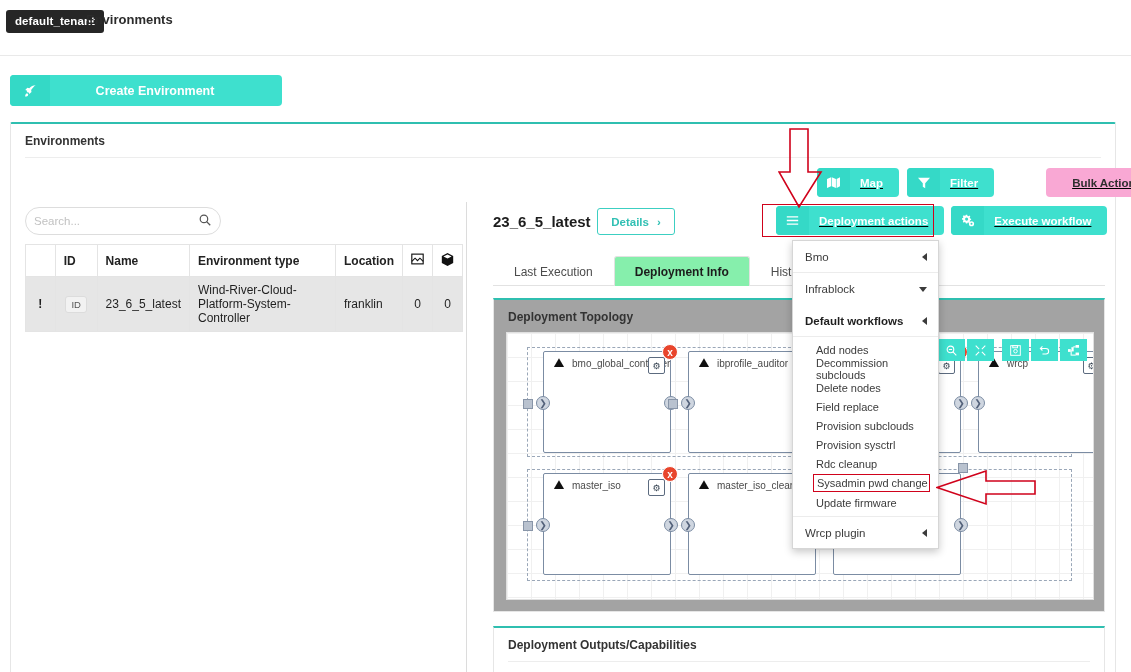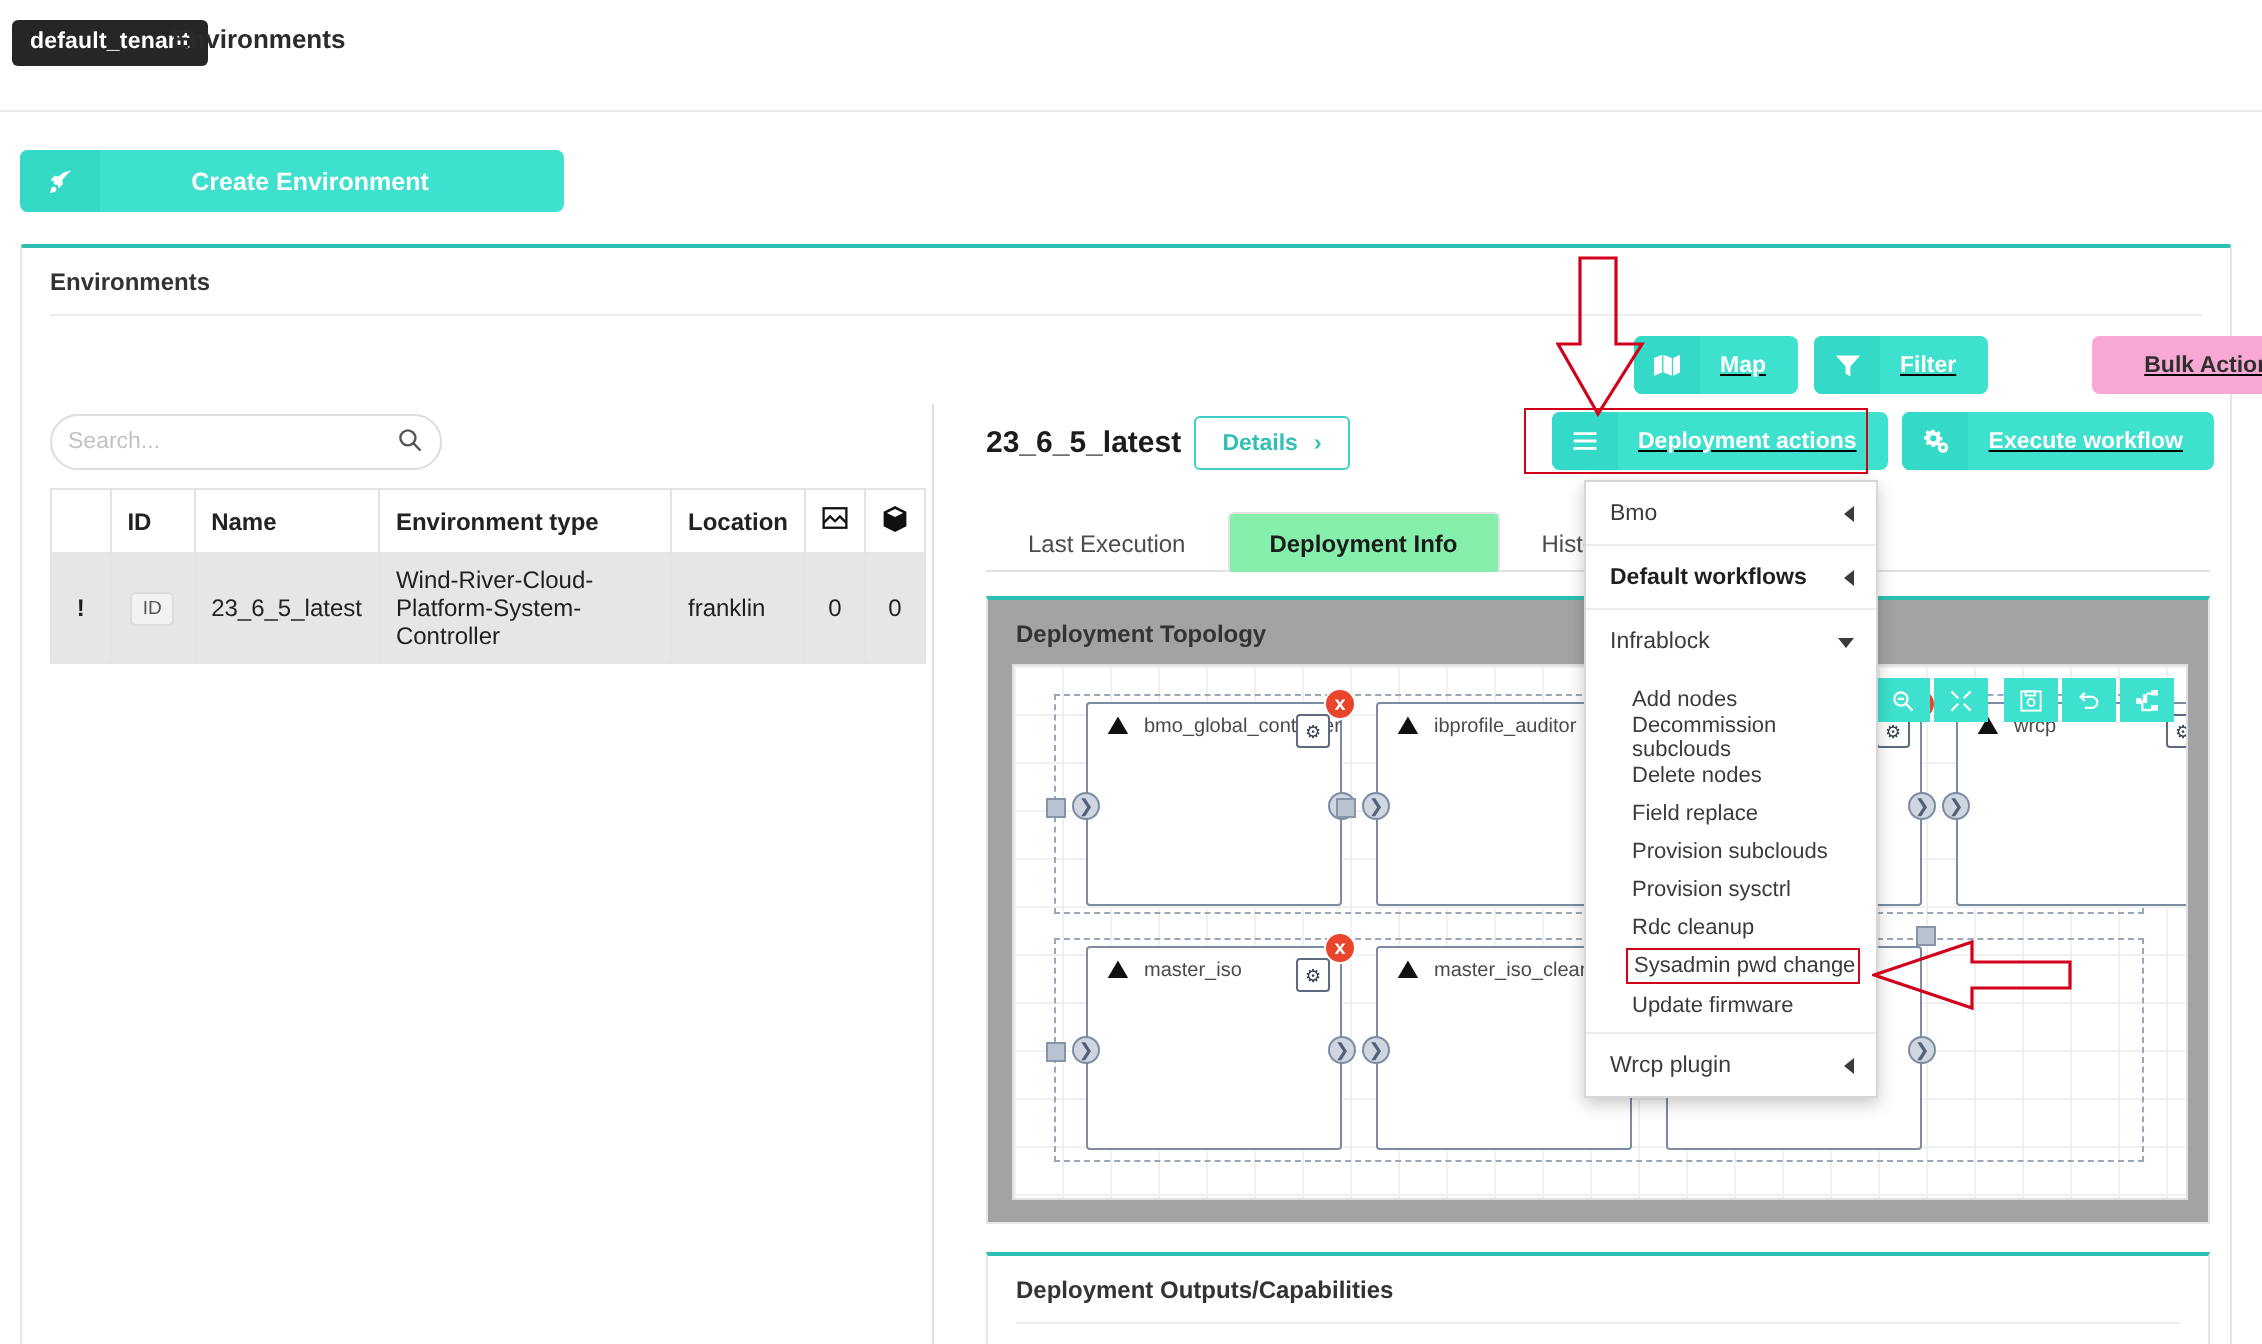--- a/index.html
+++ b/index.html
@@ -541,27 +541,27 @@
       </div>
       <div class="lb">Execute workflow</div>
     </div>
   </div>
 
   <div class="menu">
     <div class="menu-group">
       <span>Bmo</span>
       <span class="arr-l"></span>
     </div>
+    <div class="menu-group" style="border-bottom:0;">
+      <span>Infrablock</span>
+      <span class="arr-d"></span>
+    </div>
     <div class="menu-group bold">
       <span>Default workflows</span>
       <span class="arr-l"></span>
-    </div>
-    <div class="menu-group" style="border-bottom:0;">
-      <span>Infrablock</span>
-      <span class="arr-d"></span>
     </div>
 
     <div class="menu-sub">
       <div class="menu-item">
         <span>Add nodes</span>
       </div>
       <div class="menu-item">
         <span>Decommission subclouds</span>
       </div>
       <div class="menu-item">

